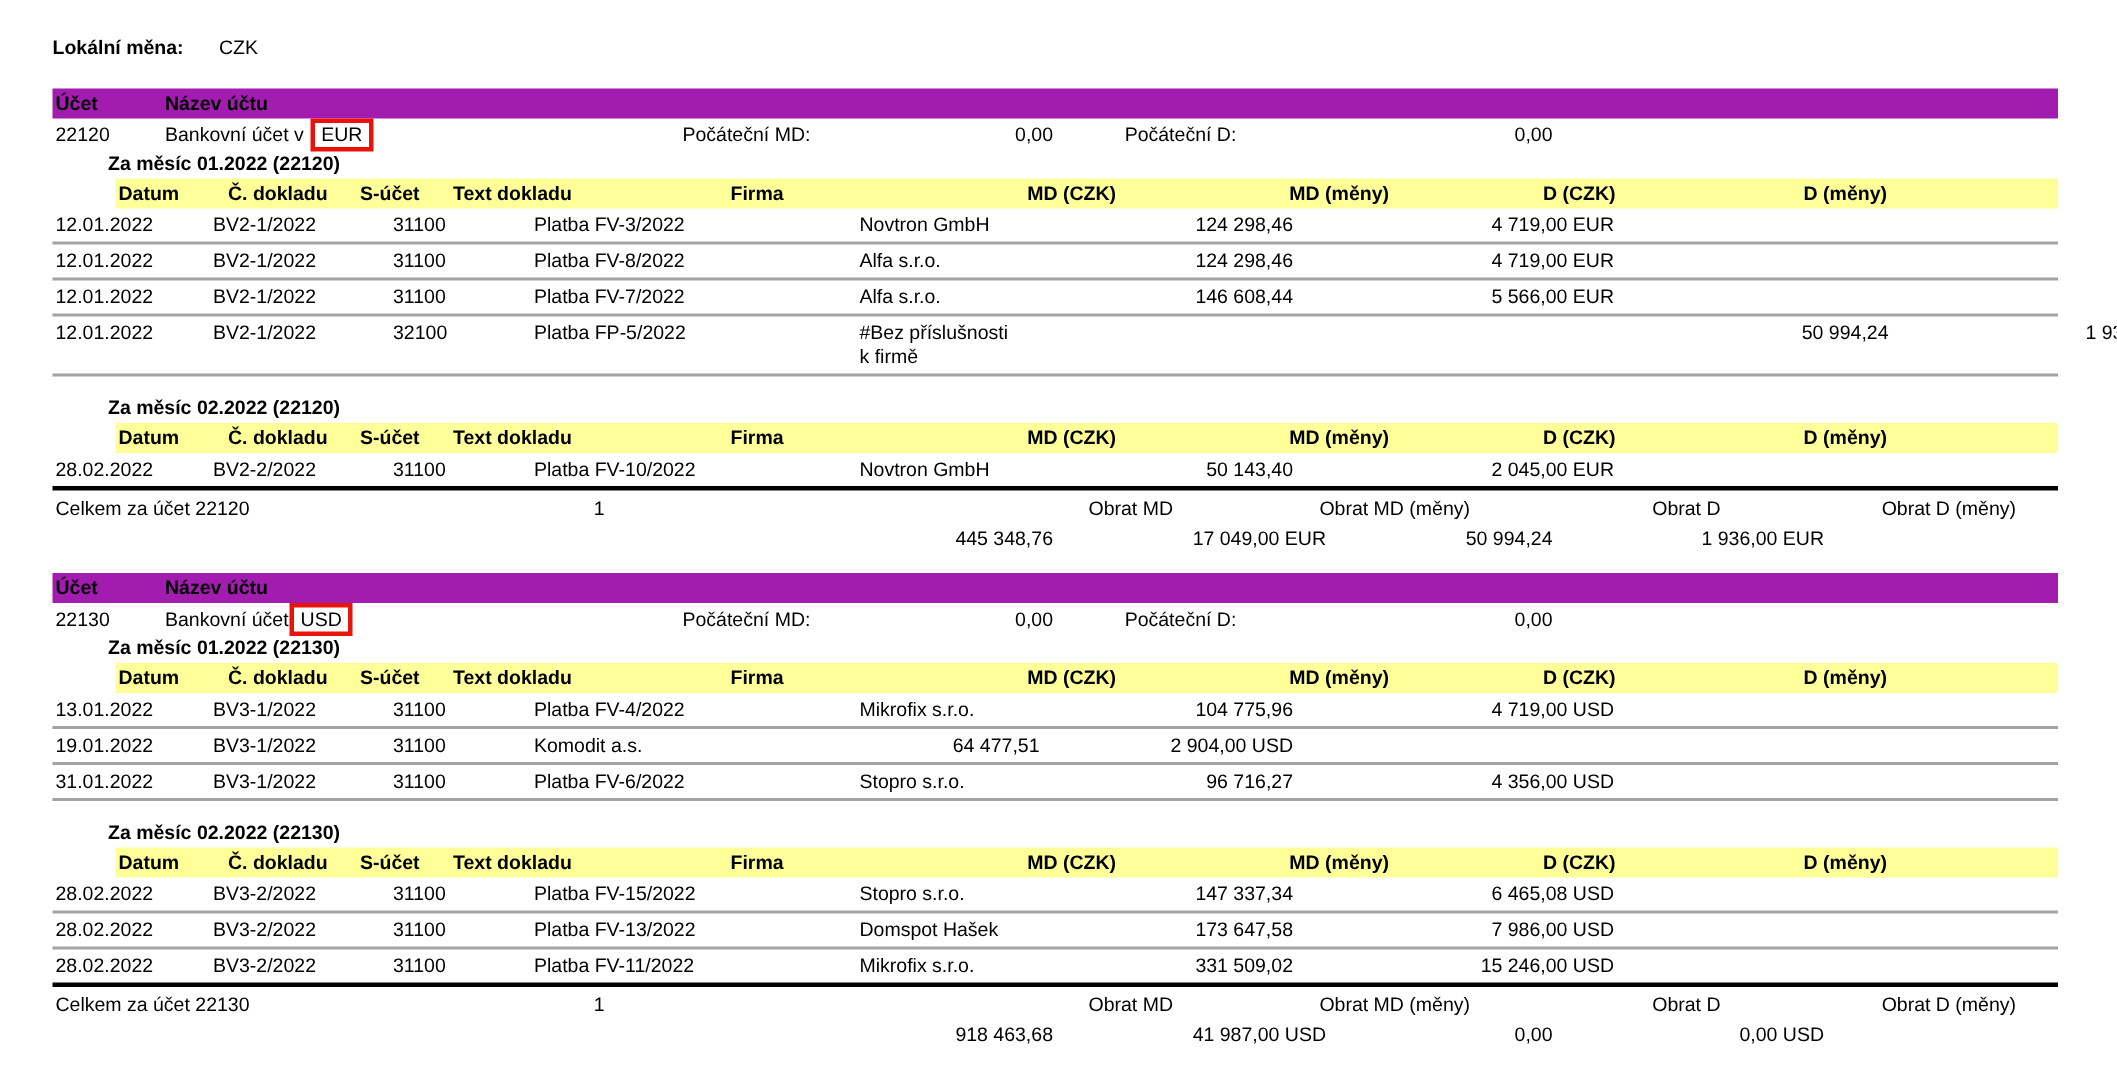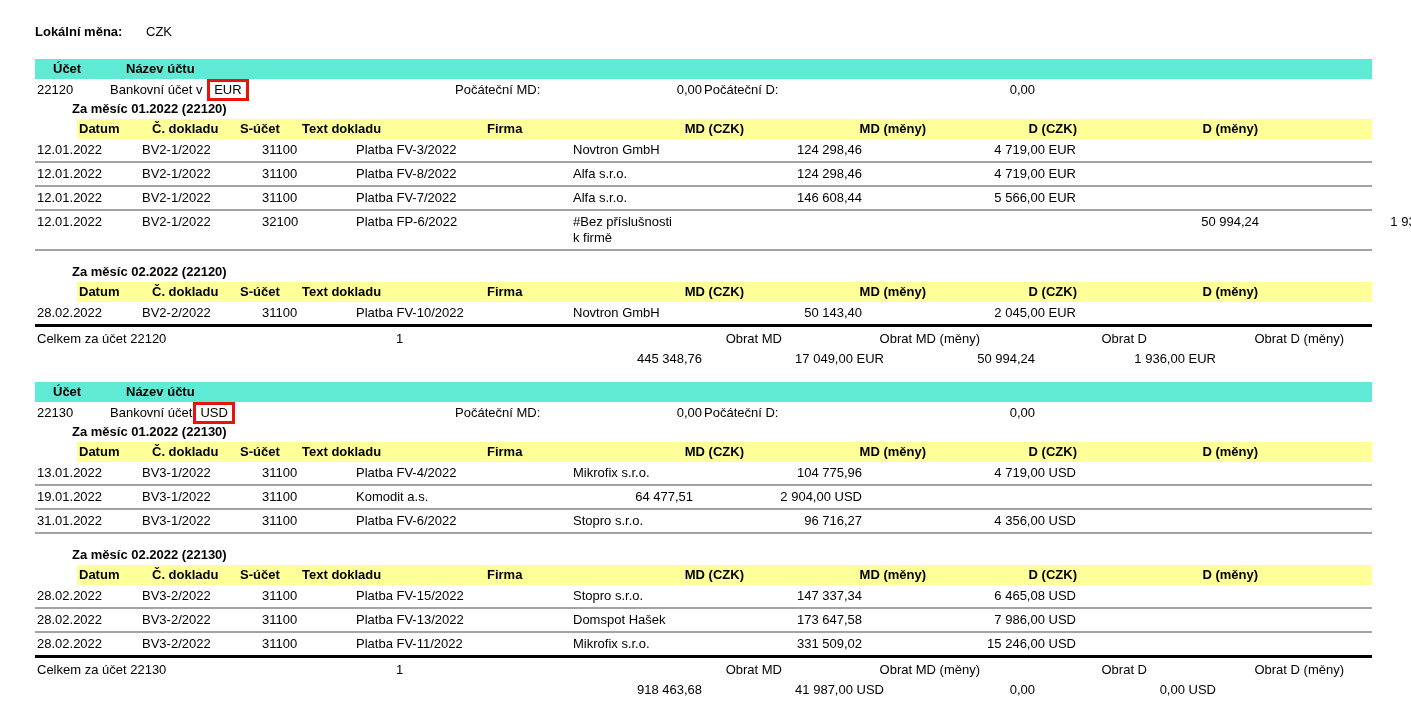--- a/index.html
+++ b/index.html
@@ -19,29 +19,29 @@
     display: grid;
     grid-template-columns: 73px 88px 62px 185px 122px 137px 182px 156px 176px 156px;
     align-items: start;
   }
   .cell { padding: 3px 0 3px 2px; line-height: 16px; }
   .b { font-weight: bold; }
   .r { text-align: right; padding-left: 0; }
   .c8 { padding-right: 5px; }
   .center { text-align: center; }
 
-  .gray-band { background: #5eead4; padding-left: 16px; }
+  .gray-band { background: #a21caf; }
   .gray-band .cell { padding-top: 2px; padding-bottom: 2px; }
   .yellow-band { background: #ffff99; margin-top: 2px; margin-left: 42px; }
   .yellow-band .cell { padding-top: 2px; padding-bottom: 2px; }
 
   .acct-row .cell { padding-top: 3px; padding-bottom: 3px; }
   .acct-name { grid-column: 2 / 5; }
   .opening-label { padding-left: 12px; }
-  .opening-d-label { text-align: left; padding-right: 14px; }
+  .opening-d-label { text-align: center; padding-right: 14px; }
 
   .month-title {
     font-weight: bold;
     margin: 0 0 1px 37px;
     line-height: 16px;
   }
   .month-title.gap { margin-top: 13px; }
 
   .row { border-bottom: 2px solid #a3a3a3; gap: 32px; }
   .row.no-line { border-bottom: none; }
@@ -130,21 +130,21 @@
         <div class="cell firma">Alfa s.r.o.</div>
         <div class="cell r">146 608,44</div>
         <div class="cell r">5 566,00 EUR</div>
         <div class="cell r c8"></div>
         <div class="cell r"></div>
       </div>
       <div class="grid row">
         <div class="cell">12.01.2022</div>
         <div class="cell">BV2-1/2022</div>
         <div class="cell">32100</div>
-        <div class="cell">Platba FP-6/2022</div>
+        <div class="cell">Platba FP-5/2022</div>
         <div class="cell firma">#Bez příslušnosti
 k firmě</div>
         <div class="cell r"></div>
         <div class="cell r"></div>
         <div class="cell r c8">50 994,24</div>
         <div class="cell r">1 936,00 EUR</div>
       </div>
 
       <div class="month-title gap">Za měsíc 02.2022 (22120)</div>
       <div class="grid yellow-band">

